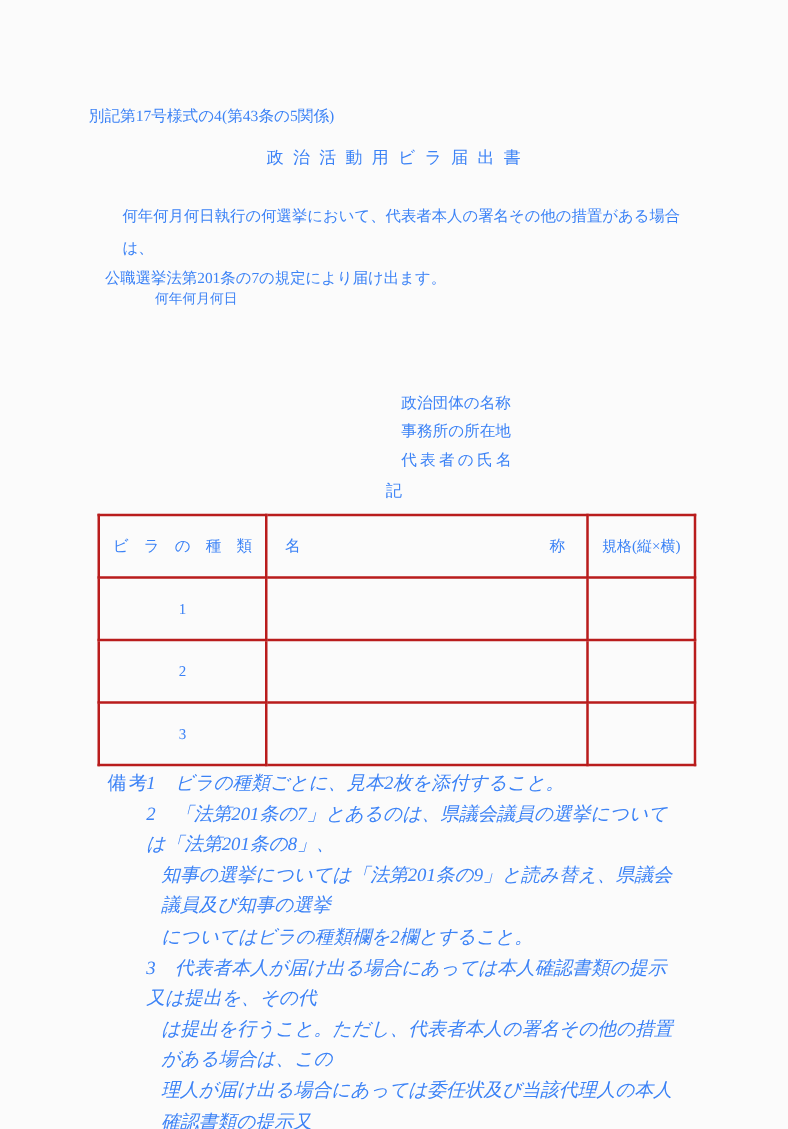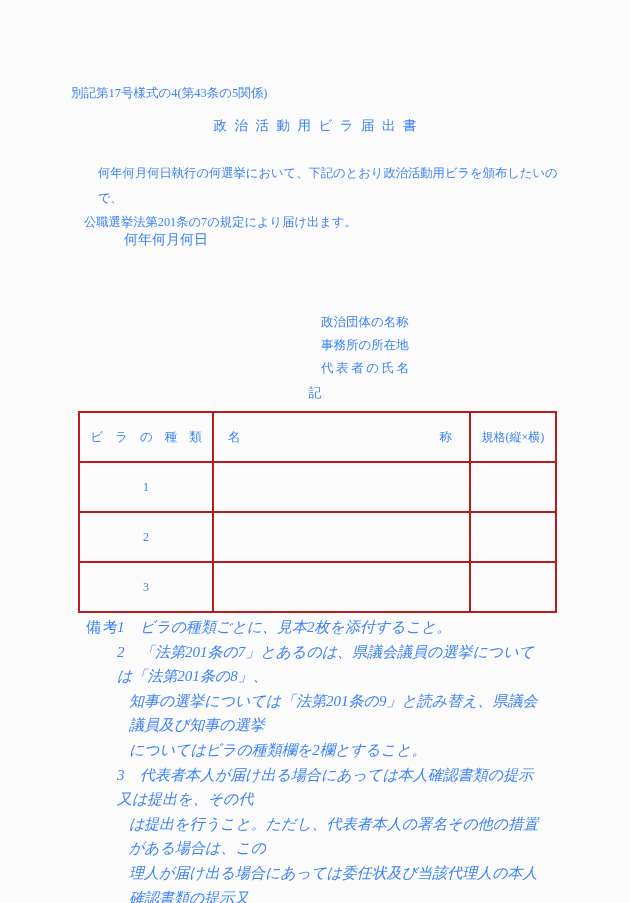--- a/index.html
+++ b/index.html
@@ -8,21 +8,21 @@
     position:relative; width:630px; height:903px; margin:4px auto;
     background:#fbfbfb; color:#3b82f6; overflow:hidden;
     font-family:"Liberation Serif","DejaVu Serif",serif;
   }
   .form-ref { position:absolute; left:71px; top:81px; font-size:12.5px; }
   .doc-title { position:absolute; left:0; top:113px; width:100%; text-align:center; font-size:13.5px; }
   .doc-title .spread { letter-spacing:7.5px; margin-right:-7.5px; }
   .intro { position:absolute; left:84px; top:157px; width:482px; font-size:12.3px; line-height:24.5px; }
   .intro .line { display:block; }
   .intro .indent { padding-left:14px; }
-  .date-line { position:absolute; left:124px; top:227px; font-size:14px; }
+  .date-line { position:absolute; left:124px; top:227px; font-size:11px; }
   .addressee { position:absolute; left:101px; top:265px; font-size:12.5px; }
   .org-block { position:absolute; left:321px; top:307px; font-size:12.5px; line-height:23px; }
   .org-line.justified { letter-spacing:2.6px; }
   .section-marker { position:absolute; left:0; top:380px; width:100%; text-align:center; font-size:13px; }
 
   table.leaflet-table {
     position:absolute; left:78px; top:407px; width:477px;
     border-collapse:collapse; table-layout:fixed; font-size:12.5px;
   }
   .leaflet-table th, .leaflet-table td {
@@ -48,21 +48,21 @@
 
 <div class="page">
 
   <div class="form-ref">別記第17号様式の4(第43条の5関係)</div>
 
   <div class="doc-title">
     <span class="spread">政治活動用ビラ届出書</span>
   </div>
 
   <div class="intro">
-    <span class="line indent">何年何月何日執行の何選挙において、下記のとおり政治活動用ビラを頒布したいので、</span>
+    <span class="line indent">何年何月何日執行の何選挙において、代表者本人の署名その他の措置がある場合は、</span>
     <span class="line">公職選挙法第201条の7の規定により届け出ます。</span>
   </div>
 
   <div class="date-line">何年何月何日</div>
 
 
   <div class="org-block">
     <div class="org-line">政治団体の名称</div>
     <div class="org-line">事務所の所在地</div>
     <div class="org-line justified">代表者の氏名</div>

